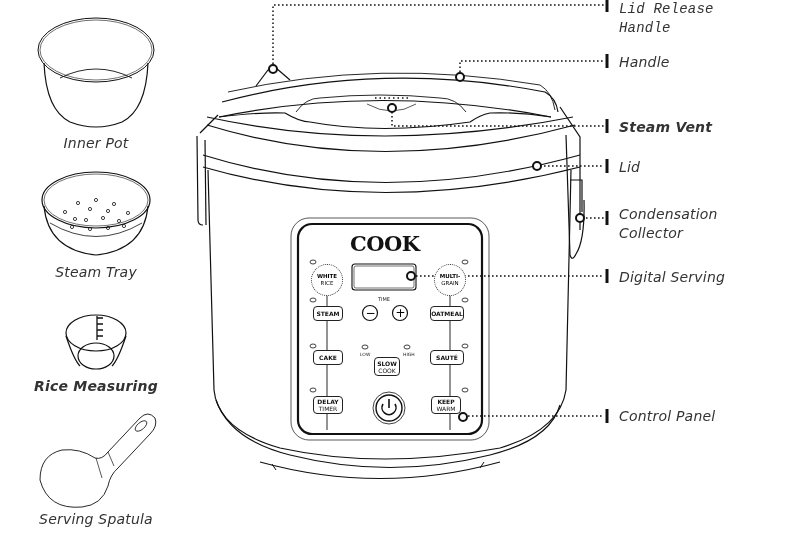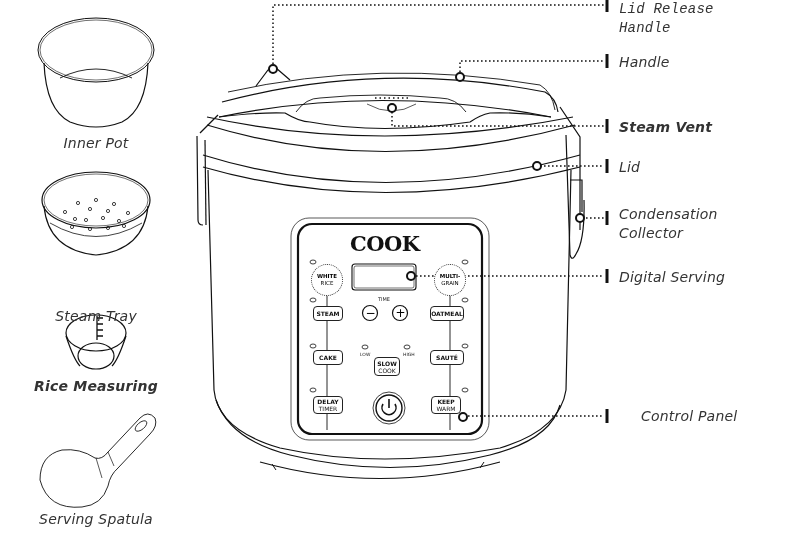--- a/index.html
+++ b/index.html
@@ -194,31 +194,31 @@
   <span>DELAY</span>
   <span class="sub">TIMER</span>
 </div>
 <div class="btn" style="left:431px;top:396px;width:28px;height:16px;">
   <span>KEEP</span>
   <span class="sub">WARM</span>
 </div>
 <div style="position:absolute;left:373px;top:392px;width:32px;height:32px;border-radius:50%;"></div>
 
 <div class="lbl acc" style="left:21px;top:134px;">Inner Pot</div>
-<div class="lbl acc" style="left:21px;top:263px;margin-top:44px;">Steam Tray</div>
+<div class="lbl acc" style="left:21px;top:263px;">Steam Tray</div>
 <div class="lbl acc" style="left:21px;top:377px;font-weight:bold;">
   <div>Rice Measuring</div>
 </div>
 <div class="lbl acc" style="left:21px;top:510px;">Serving Spatula</div>
 
 <div class="lbl" style="left:619px;top:0px;font-family:Liberation Mono, monospace;">
   <div>Lid Release</div>
   <div>Handle</div>
 </div>
 <div class="lbl" style="left:619px;top:53px;">Handle</div>
 <div class="lbl" style="left:619px;top:118px;font-weight:bold;">Steam Vent</div>
 <div class="lbl" style="left:619px;top:158px;">Lid</div>
 <div class="lbl" style="left:619px;top:205px;">
   <div>Condensation</div>
   <div>Collector</div>
 </div>
 <div class="lbl" style="left:619px;top:268px;">Digital Serving</div>
-<div class="lbl" style="left:619px;top:407px;margin-left:22px;">Control Panel</div>
+<div class="lbl" style="left:619px;top:407px;">Control Panel</div>
 
 </body></html>

